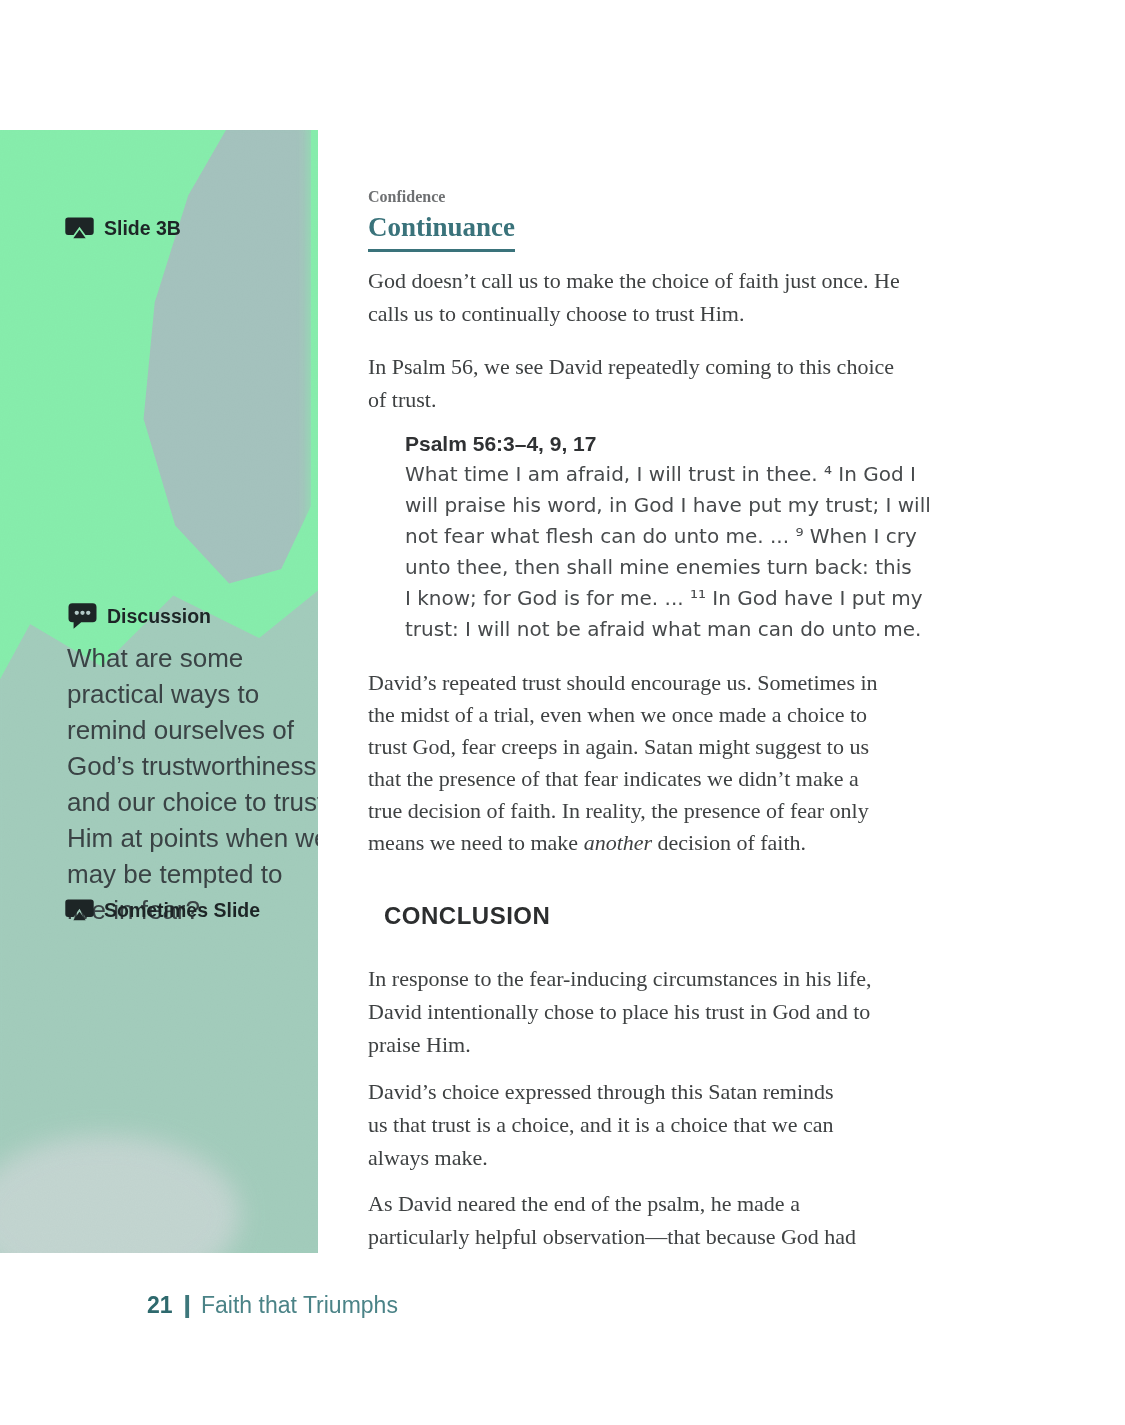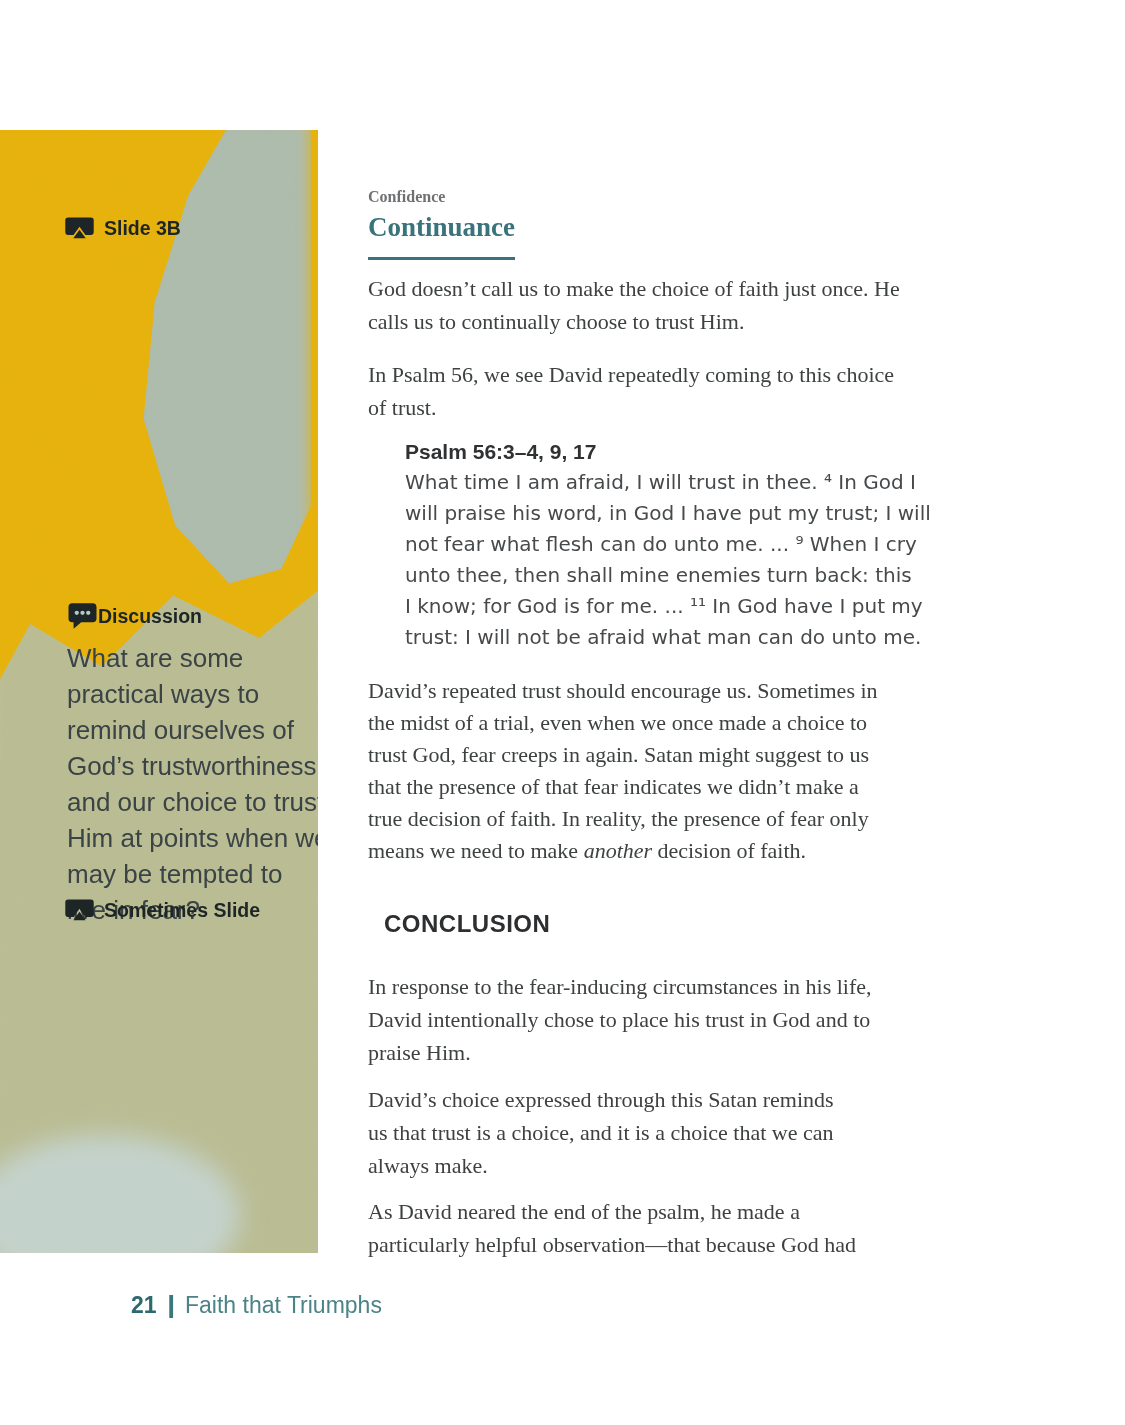--- a/index.html
+++ b/index.html
@@ -8,21 +8,21 @@
     position: relative;
     font-family: "Liberation Sans", sans-serif;
     overflow: hidden;
   }
 
   
   .sidebar {
     position: absolute;
     left: 0; top: 130px;
     width: 318px; height: 1123px;
-    background: #eab308;
+    background: #86efac;
     overflow: hidden;
   }
   .wash { position: absolute; pointer-events: none; }
   .wash-top {
     left: 125px; top: -12px; width: 186px; height: 485px;
     background: #a9bec0;
     clip-path: polygon(58% 0, 100% 0, 100% 80%, 84% 93%, 56% 96%, 27% 84%, 10% 62%, 16% 38%, 34% 16%);
     filter: blur(7px);
     opacity: .9;
   }
@@ -47,21 +47,21 @@
     display: flex; align-items: center; gap: 9px;
     color: #1d2526;
   }
   .marker-slide3b { left: 64px; top: 84px; }
   .marker-conclusion { left: 64px; top: 766px; }
   .marker-label {
     font-size: 19.5px; font-weight: 700; line-height: 28px;
     color: #1d2526; white-space: pre;
   }
   .discussion { position: absolute; left: 67px; top: 472px; width: 225px; }
-  .discussion-head { display: flex; align-items: flex-end; }
+  .discussion-head { display: flex; align-items: flex-end; gap: 9px; }
   .discussion-body {
     margin-top: 10px;
     font-size: 26px; line-height: 36px;
     color: #3a4345; white-space: pre;
   }
   .icon-svg { display: block; }
 
   
   .main {
     position: absolute;
@@ -75,21 +75,21 @@
     font-size: 16px; line-height: 24px; font-weight: 700;
     color: #6e7072;
   }
   .heading-wrap { margin: 3px 0 12px; }
   .section-heading {
     display: inline-block;
     font-family: "Liberation Serif", serif;
     font-size: 27px; line-height: 30px; font-weight: 700;
     color: #3a737b;
     border-bottom: 3px solid #3a737b;
-    padding-bottom: 15px;
+    padding-bottom: 7px;
   }
   .para { font-size: 22px; line-height: 33px; margin: 0 0 20px; }
   .lines { display: block; white-space: pre; }
   .line-mixed { display: block; }
   .para em { font-style: italic; }
 
   .quote-block { margin: 0 0 22px 37px; }
   .quote-heading {
     font-family: "Liberation Sans", sans-serif;
     font-size: 21px; line-height: 30px; font-weight: 700;
@@ -109,21 +109,21 @@
     color: #2c2e2f;
     margin: 44px 16px 33px;
   }
   .para-p4 { margin-bottom: 14px; }
   .para-p5 { margin-bottom: 13px; }
   .para-p6 { margin-bottom: 0; }
 
   
   .footer {
     position: absolute;
-    left: 131px; top: 1290px;
+    left: 147px; top: 1290px;
     display: flex; align-items: flex-end; gap: 11px;
     font-family: "Liberation Sans", sans-serif;
     font-size: 23px; line-height: 30px;
   }
   .footer-num  { font-weight: 700; color: #2e696d; }
   .footer-sep  { font-weight: 700; color: #3d777b; transform: scaleX(1.3); }
   .footer-title { color: #4b8387; }
 </style>
 </head>
 <body>

